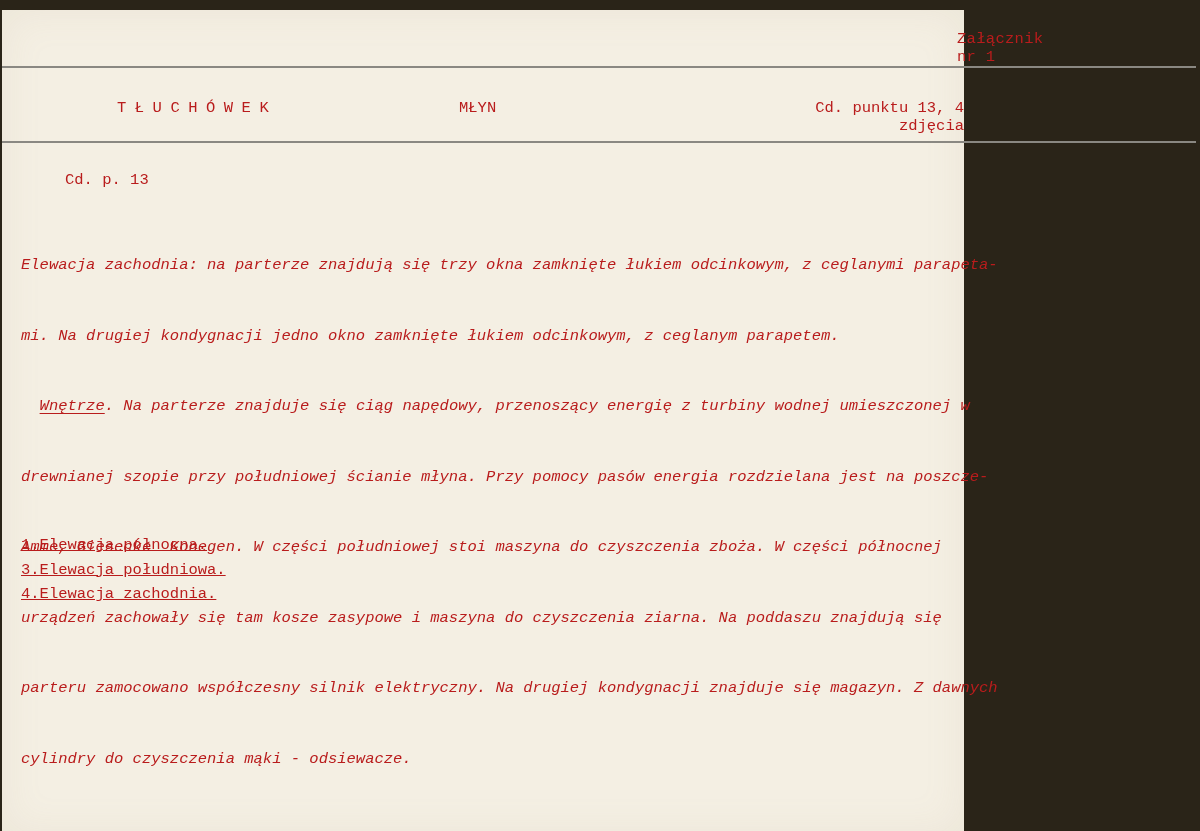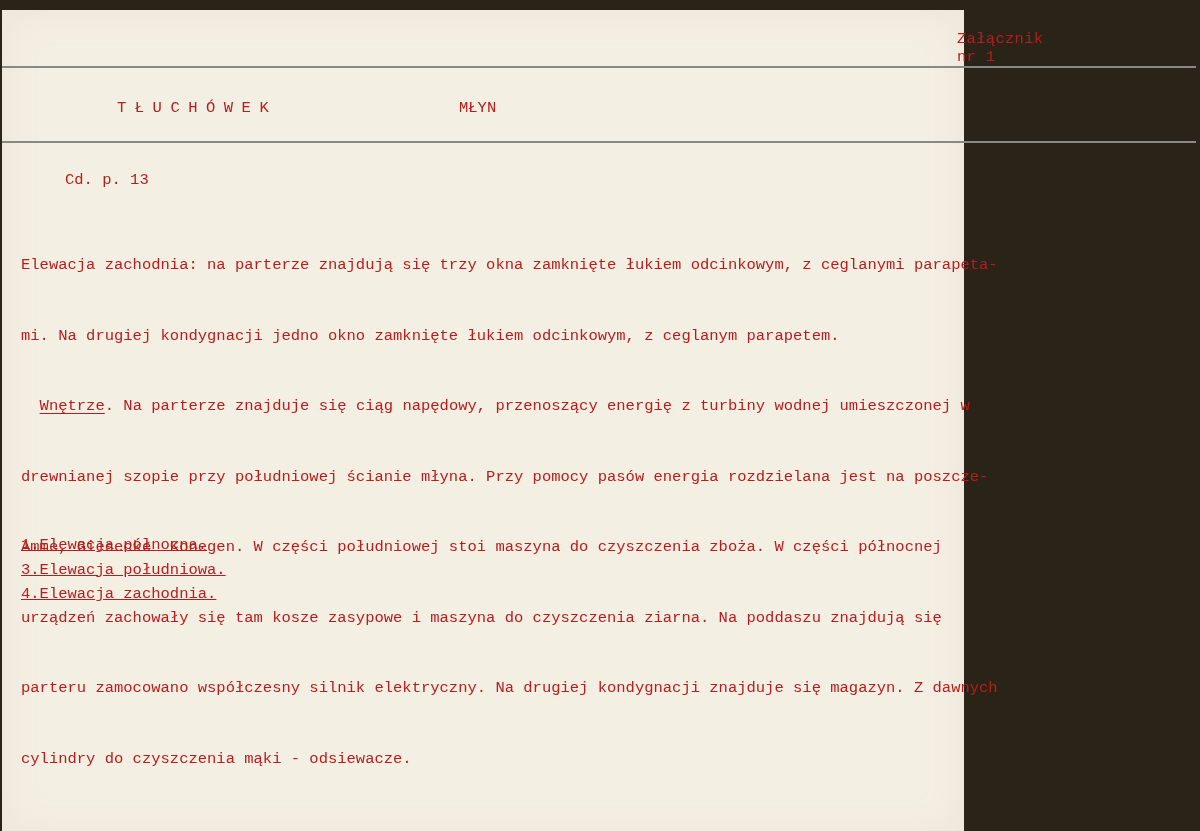--- a/index.html
+++ b/index.html
@@ -61,21 +61,21 @@
     }
 
     .body-text {
       position: absolute;
       left: 19px;
       top: 197px;
       width: 1178px;
       line-height: 23.5px;
       white-space: pre;
     }
-    .body-text .line { display: block; height: 23.5px; }
+    .body-text .line { display: block; height: 23.5px; font-style: italic; }
     .ul { text-decoration: underline; text-underline-offset: 3px; }
 
     .photo-list {
       position: absolute;
       left: 19px;
       top: 523px;
       line-height: 24.5px;
       text-decoration: underline;
     }
     .photo-list .item { display: block; }
@@ -91,20 +91,21 @@
 </head>
 <body>
 
 <div class="card">
 
   <div class="annex">Załącznik nr 1</div>
   <div class="rule top"></div>
 
   <div class="hdr place">TŁUCHÓWEK</div>
   <div class="hdr object">MŁYN</div>
+  <div class="hdr ref">Cd. punktu 13, 4 zdjęcia</div>
   <div class="rule mid"></div>
 
   <div class="sub-ref">Cd. p. 13</div>
 
   <div class="body-text">
     <span class="line">Elewacja zachodnia: na parterze znajdują się trzy okna zamknięte łukiem odcinkowym, z ceglanymi parapeta-</span>
     <span class="line">mi. Na drugiej kondygnacji jedno okno zamknięte łukiem odcinkowym, z ceglanym parapetem.</span>
     <span class="line">  <span class="ul">Wnętrze</span><span>. Na parterze znajduje się ciąg napędowy, przenoszący energię z turbiny wodnej umieszczonej w</span></span>
     <span class="line">drewnianej szopie przy południowej ścianie młyna. Przy pomocy pasów energia rozdzielana jest na poszcze-</span>
     <span class="line">Amme, Giesecke  Konegen. W części południowej stoi maszyna do czyszczenia zboża. W części północnej</span>

